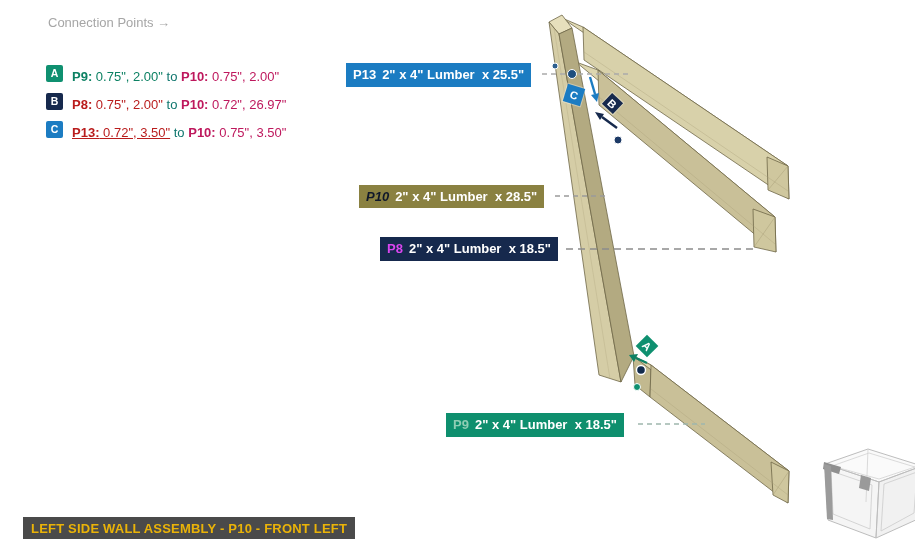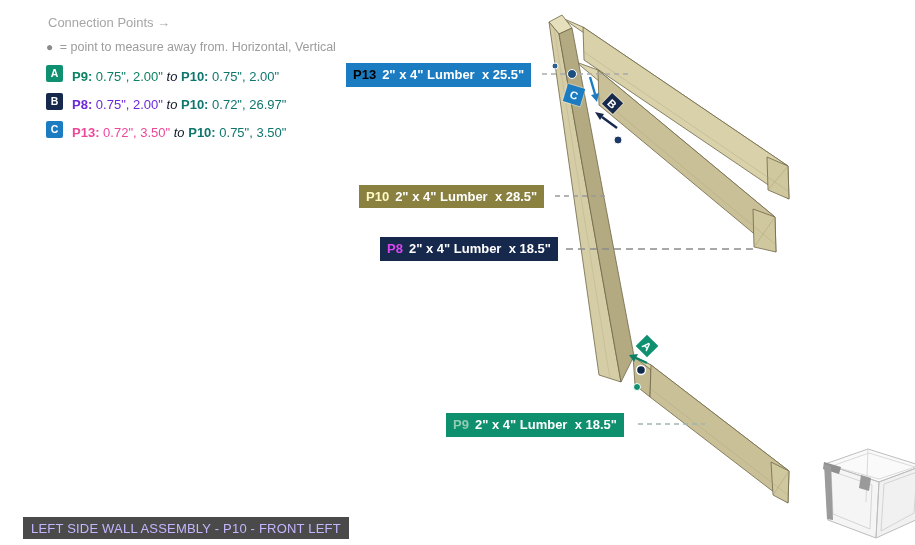--- a/index.html
+++ b/index.html
@@ -28,55 +28,55 @@
   .conn-badge{
     width:17px;height:17px;border-radius:2px;color:#fff;font-size:10.5px;font-weight:bold;
     display:flex;align-items:center;justify-content:center;flex:0 0 auto;
   }
   .badge-teal{background:#0f9070;}
   .badge-navy{background:#16294d;}
   .badge-blue{background:#1c7cc2;}
   .conn-text{display:flex;align-items:flex-start;white-space:pre;margin-top:6px;}
   .pname{font-weight:bold;}
   .c-teal{color:#0c8163;}
-  .c-navy{color:#6d28d9;}
-  .c-blue{color:#ec4899;}
-  .c-olive{color:#0f766e;}
-  .c-to{color:#0f172a;font-style:italic;}
+  .c-navy{color:#b91c1c;}
+  .c-blue{color:#b91c1c;text-decoration:underline;}
+  .c-olive{color:#be185d;}
+  .c-to{color:#0f766e;}
 
   
   .part-label{
     position:absolute;height:24px;line-height:24px;padding:0 7px;
     font-size:13px;font-weight:bold;color:#ffffff;white-space:pre;
   }
   .part-label .pid{margin-right:6px;}
   .part-label .desc{white-space:pre;}
   .pl-p13{left:328px;top:63px;background:#1b7cc2;}
-  .pl-p13 .pid{color:#000000;}
+  .pl-p13 .pid{color:#ffffff;}
   .pl-p10{left:341px;top:185px;background:#8a8141;height:23px;line-height:23px;}
-  .pl-p10 .pid{color:#fef9c3;}
+  .pl-p10 .pid{color:#0f172a;font-style:italic;}
   .pl-p8{left:362px;top:237px;background:#16294d;}
   .pl-p8 .pid{color:#d946ef;}
   .pl-p9{left:428px;top:413px;background:#0e8f6e;}
   .pl-p9 .pid{color:#8fcdb4;text-align:center;}
 
   
   .diag-badge{
     position:absolute;color:#fff;font-weight:bold;font-size:11px;
     display:flex;align-items:center;justify-content:center;
     box-shadow:0 0 0 1px rgba(255,255,255,0.35);
   }
   .db-c{left:547px;top:86px;width:18px;height:18px;background:#1b7cc2;transform:rotate(17deg);}
   .db-b{left:587px;top:96px;width:15px;height:15px;background:#16294d;transform:rotate(43deg);}
   .db-a{left:621px;top:338px;width:16px;height:16px;background:#0f9070;transform:rotate(45deg);}
 
   
   .footer-bar{
     position:absolute;left:5px;top:517px;height:22px;line-height:23px;
-    background:#4a4a4a;color:#c4b5fd;font-size:13px;font-weight:normal;
+    background:#4a4a4a;color:#eab308;font-size:13px;font-weight:bold;
     padding:0 8px;white-space:pre;letter-spacing:0.2px;
   }
 </style>
 </head>
 <body>
 
 <div id="stage">
 
   <svg class="diagram" width="915" height="545" viewBox="0 0 915 545">
 
@@ -151,21 +151,20 @@
       <polygon points="814,466 851,453 897,467 861,479" fill="none" stroke="#d2d2d2" stroke-width="0.8"></polygon>
       <line x1="850" y1="449" x2="848" y2="502" stroke="#d0d0d0" stroke-width="0.8"></line>
       <polygon points="806,462 823,467 821,474 805,469" fill="#8f8f8f"></polygon>
       <polygon points="806,464 813,466 815,520 809,519" fill="#9b9b9b"></polygon>
       <polygon points="843,475 853,478 851,491 841,488" fill="#9a9a9a"></polygon>
     </g>
   </svg>
 
   <div class="legend-title">Connection Points →</div>
 
-  <div class="legend-note"><span class="bullet">●</span> <span>= point to measure away from. Horizontal, Vertical</span></div>
 
   <div class="conn-row row-a">
     <span class="conn-badge badge-teal">A</span>
     <span class="conn-text"><span class="pname c-teal">P9:</span><span class="c-teal"> 0.75", 2.00"</span><span class="c-to"> to </span><span class="pname c-olive">P10:</span><span class="c-olive"> 0.75", 2.00"</span></span>
   </div>
 
   <div class="conn-row row-b">
     <span class="conn-badge badge-navy">B</span>
     <span class="conn-text"><span class="pname c-navy">P8:</span><span class="c-navy"> 0.75", 2.00"</span><span class="c-to"> to </span><span class="pname c-olive">P10:</span><span class="c-olive"> 0.72", 26.97"</span></span>
   </div>

